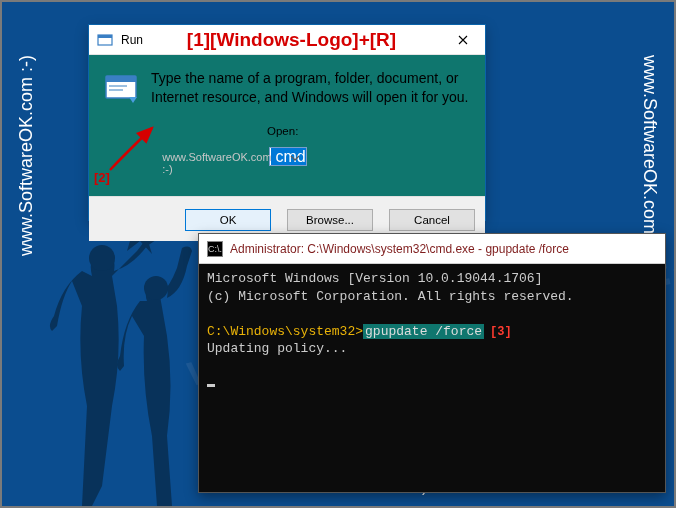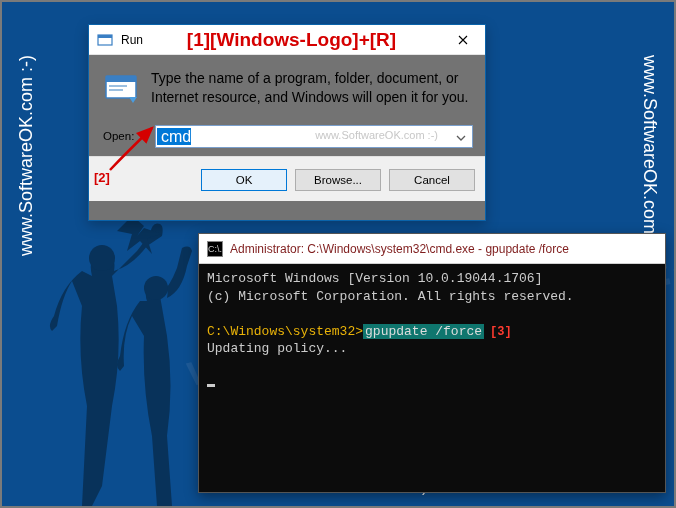--- a/index.html
+++ b/index.html
@@ -63,21 +63,21 @@
       height: 300px;
       pointer-events: none;
     }
     
     .run-dialog {
       position: absolute;
       left: 86px;
       top: 22px;
       width: 398px;
       height: 197px;
-      background: #737373;
+      background: #0f766e;
       border: 1px solid #0a63aa;
       box-shadow: 0 4px 12px rgba(0,0,0,0.25);
     }
     .run-titlebar {
       height: 30px;
       background: #fff;
       display: flex;
       align-items: center;
       padding: 0 0 0 8px;
       border-bottom: 1px solid #e5e5e5;
@@ -122,20 +122,21 @@
     .run-desc {
       font-size: 14px;
       color: #000;
       line-height: 1.35;
     }
     .run-row2 {
       display: flex;
       align-items: center;
       gap: 10px;
       margin-top: 18px;
+      flex-direction: column;
     }
     .run-open-label {
       font-size: 11.5px;
       color: #000;
       width: 42px;
     }
     .run-combo {
       flex: 1;
       position: relative;
       height: 23px;
@@ -161,26 +162,26 @@
       color: #c7c7c7;
       pointer-events: none;
     }
     .run-combo-chev {
       position: absolute;
       right: 6px;
       top: 50%;
       transform: translateY(-50%);
     }
     .run-buttons {
-      margin-top: 8px;
+      margin-top: 30px;
       padding: 12px 10px 10px 10px;
       background: #f0f0f0;
       display: flex;
       justify-content: flex-end;
-      gap: 8px;
+      gap: 16px;
       border-top: 1px solid #e0e0e0;
     }
     .run-btn {
       min-width: 86px;
       height: 22px;
       font-size: 11.5px;
       background: #e1e1e1;
       border: 1px solid #adadad;
       cursor: pointer;
     }

